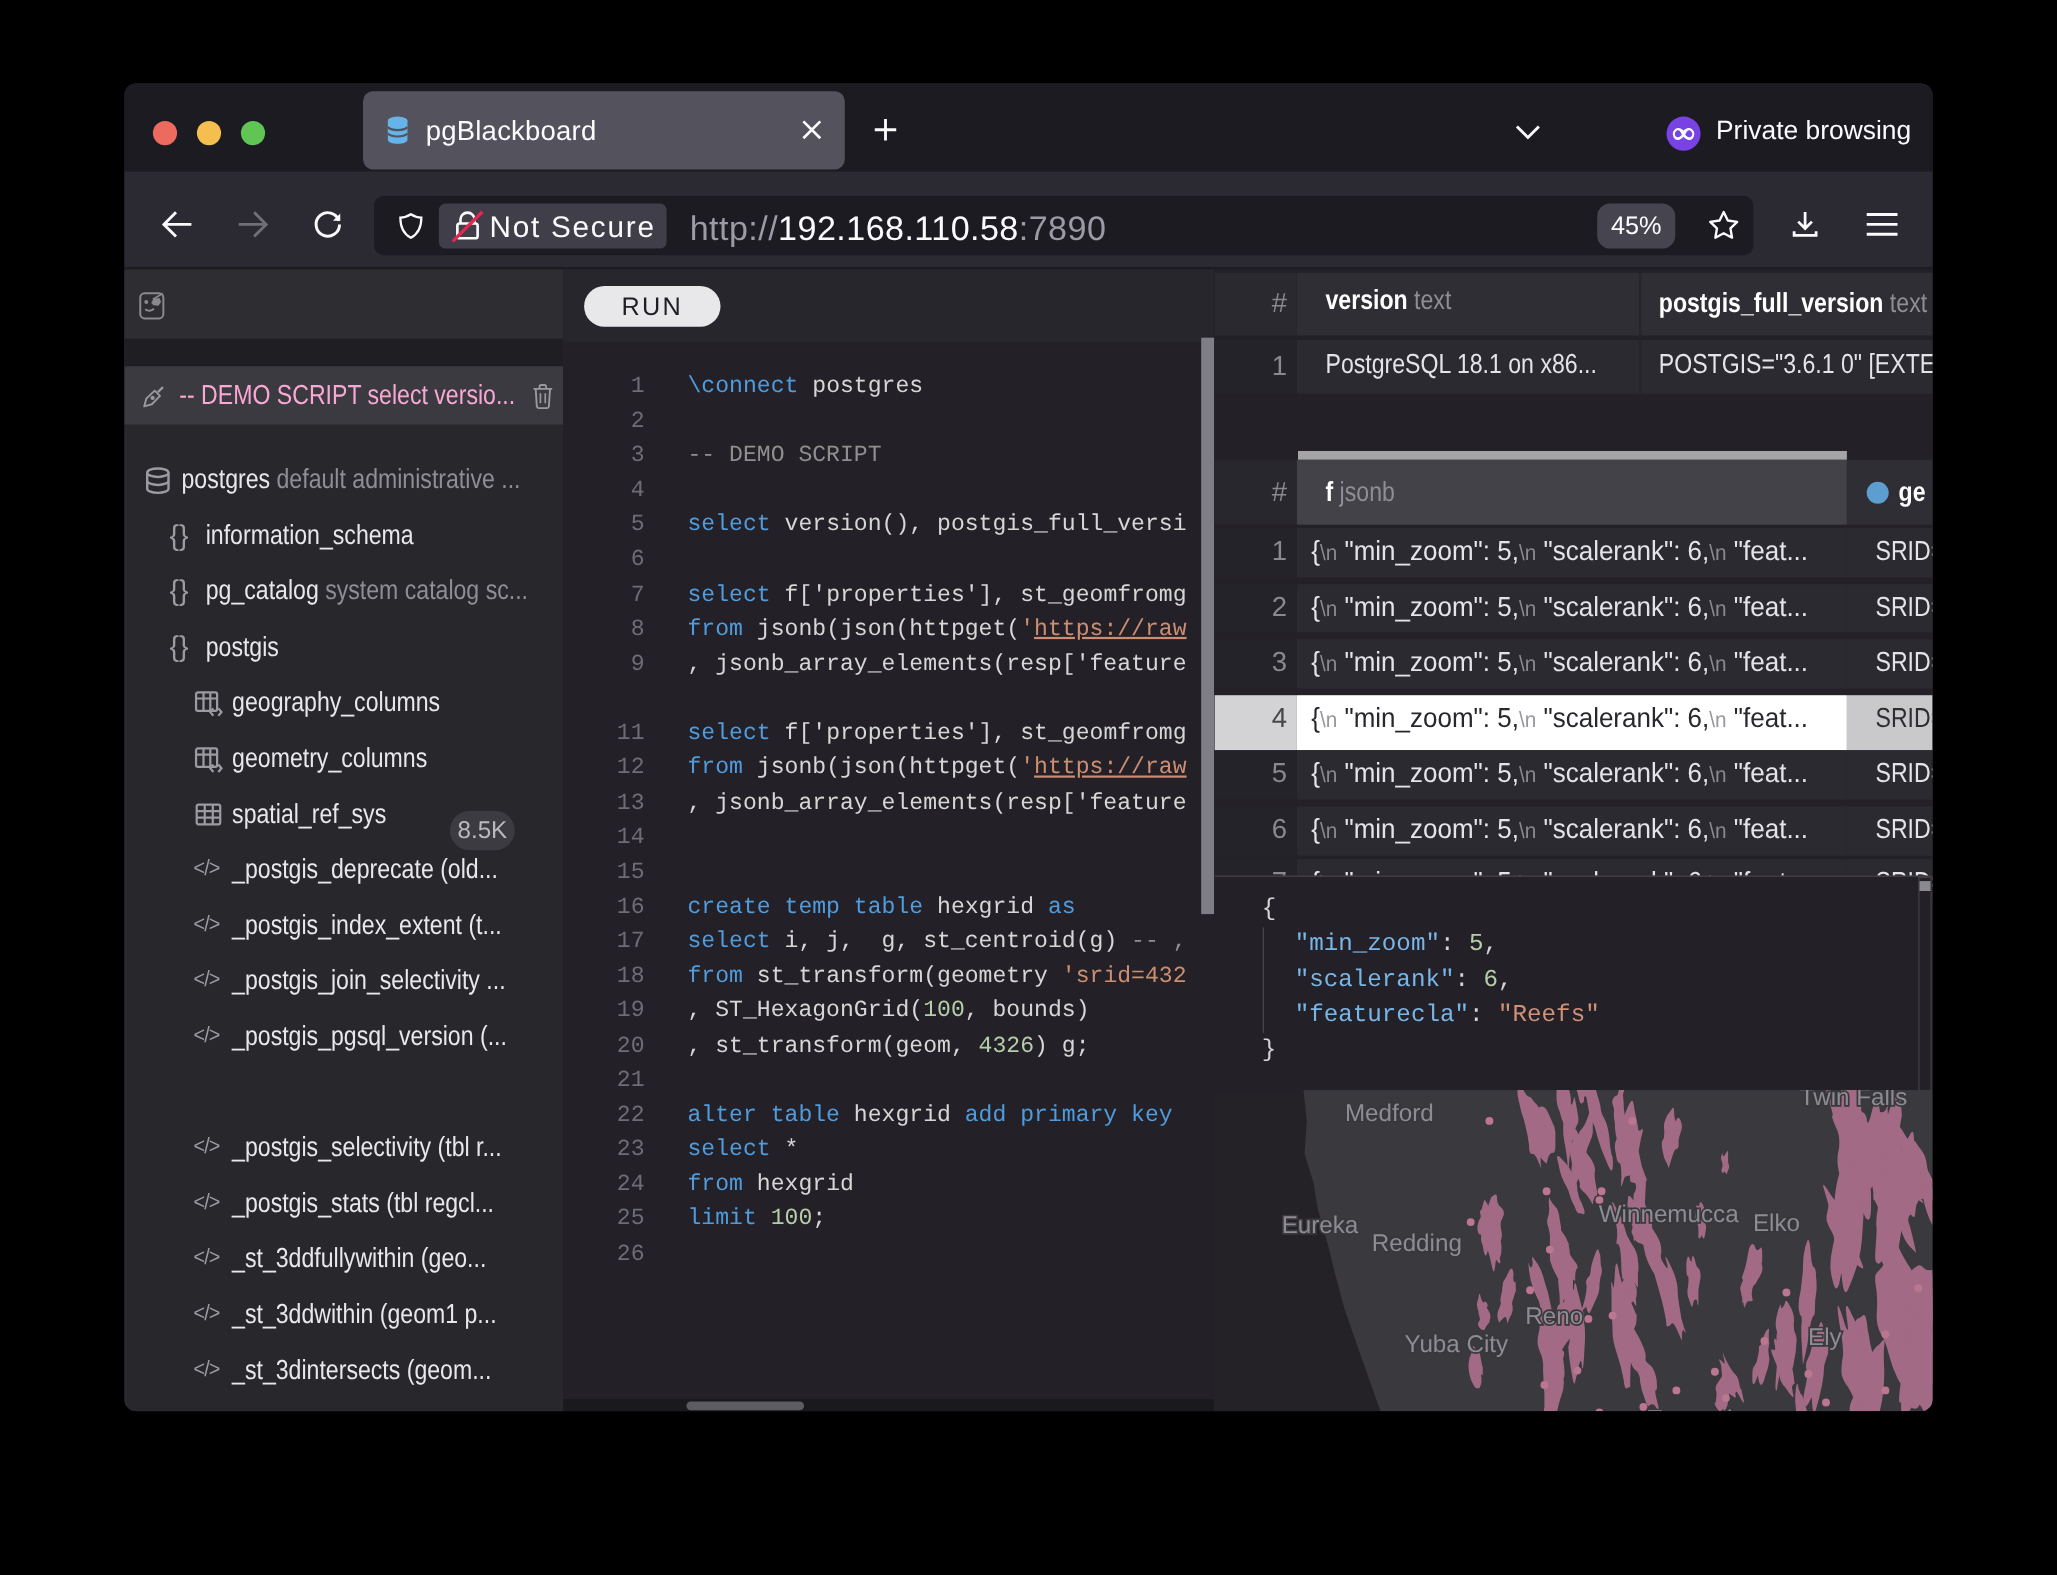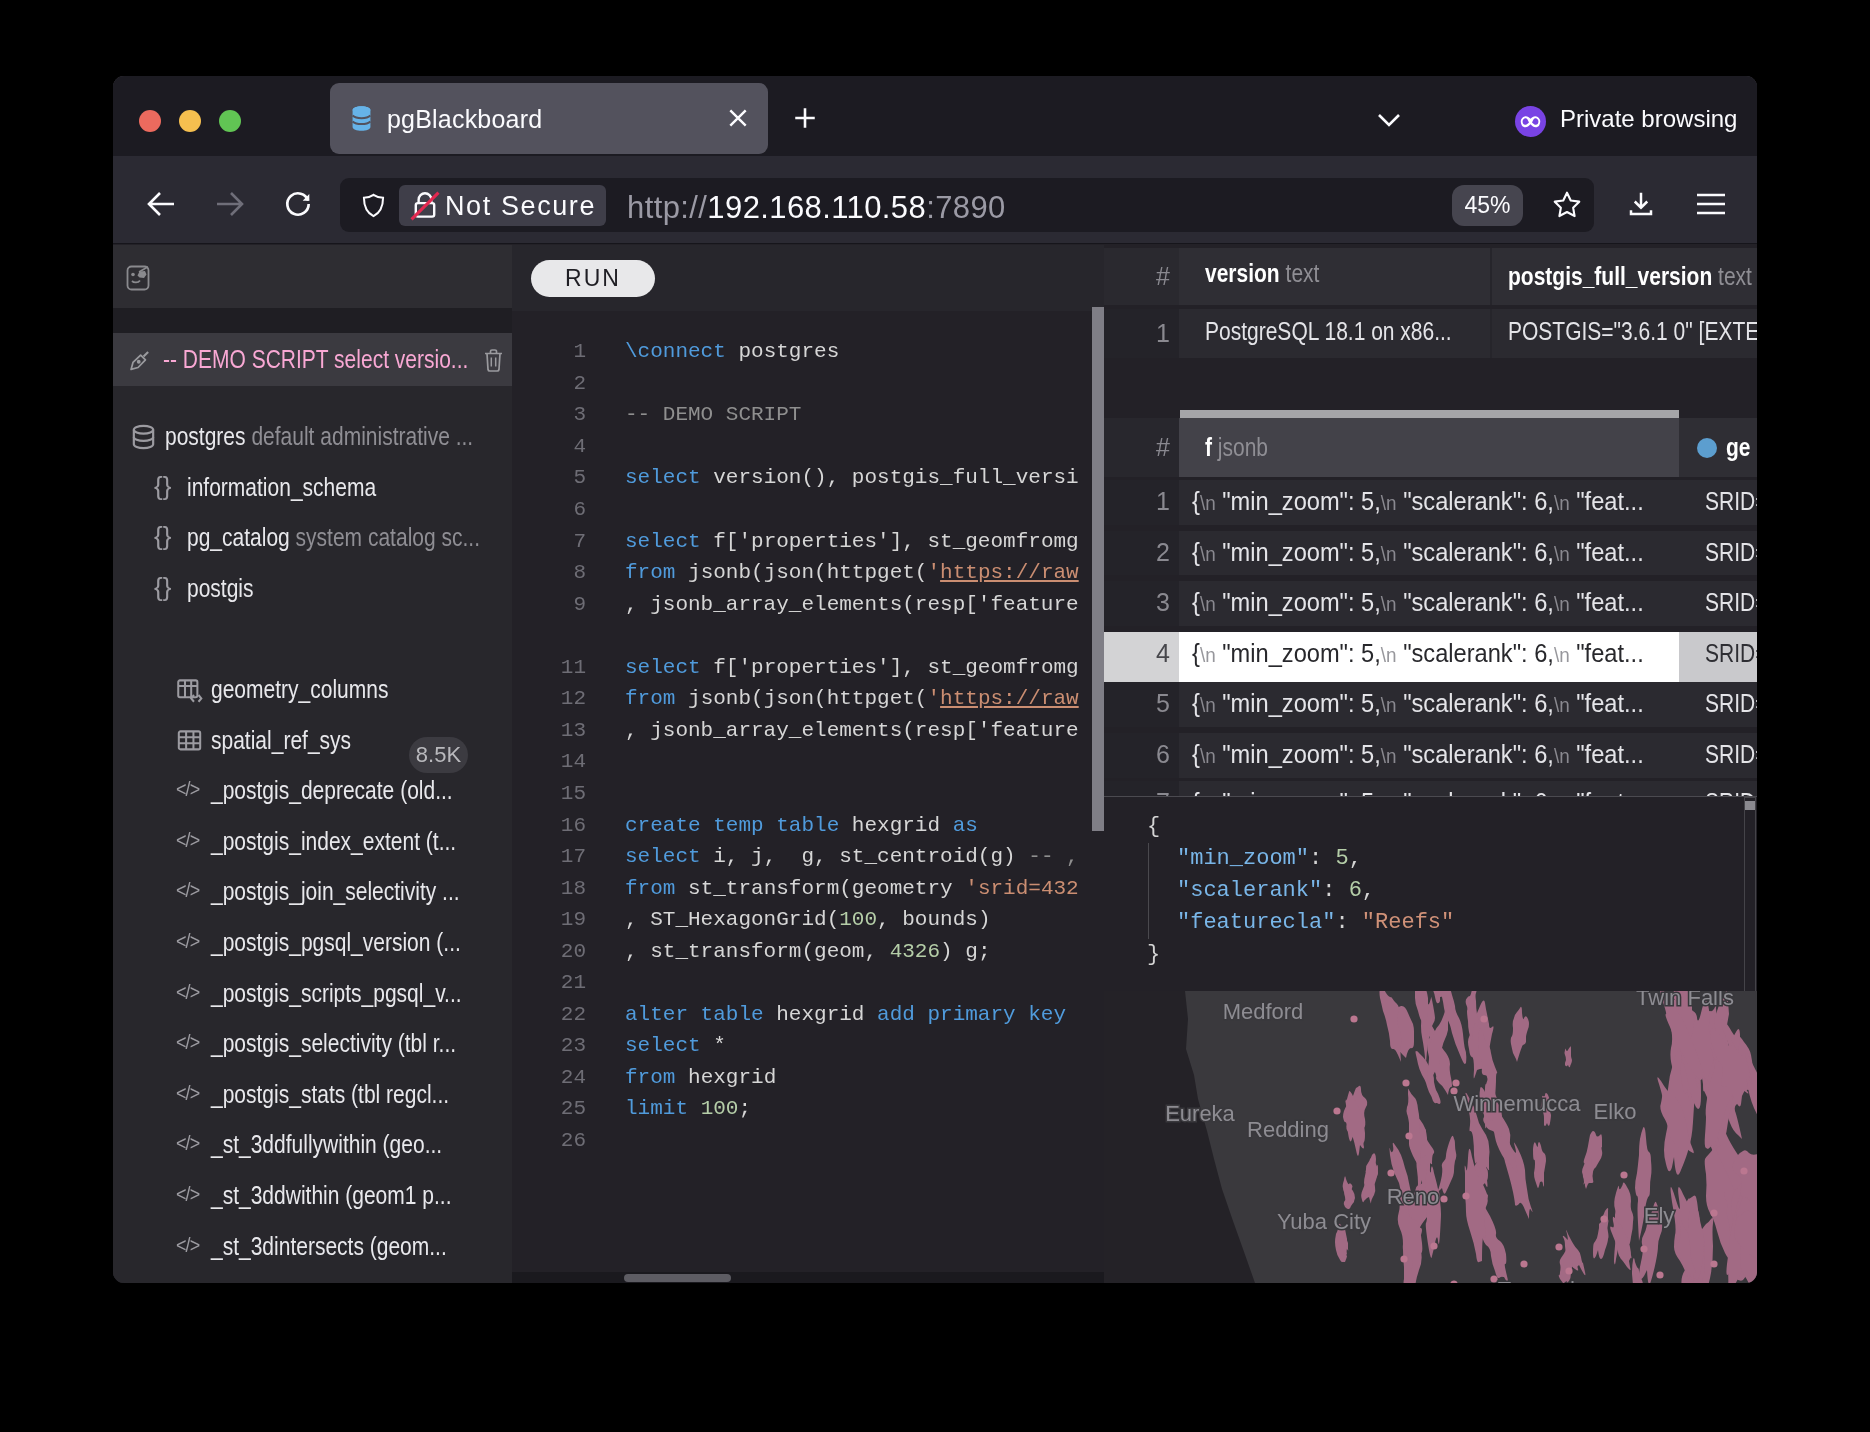--- a/index.html
+++ b/index.html
@@ -172,20 +172,28 @@
           <div class="tx" style="left:74px"><span class="cx">information_schema</span></div>
         </div>
       <div class="trow" style="top:268px">
           <div class="ic" style="left:41px;top:8px;font-size:26px">{}</div>
           <div class="tx" style="left:74px"><span class="cx">pg_catalog <span class="dim">system catalog sc...</span></span></div>
         </div>
       <div class="trow" style="top:318.7px">
           <div class="ic" style="left:41px;top:8px;font-size:26px">{}</div>
           <div class="tx" style="left:74px"><span class="cx">postgis</span></div>
         </div>
+      <div class="trow" style="top:369.3px">
+        <svg class="ic" style="left:63px;top:12px" width="27" height="27" viewBox="0 0 24 24">
+            <rect x="2" y="3" width="17" height="15" rx="1.5" stroke="#9c9ba1" stroke-width="1.8" fill="none"></rect>
+            <path d="M2 8h17M8 3v15M13.5 3v15" stroke="#9c9ba1" stroke-width="1.8"></path>
+            <path d="M16 16l-2.5 3 2.5 3M20 16l2.5 3-2.5 3" stroke="#9c9ba1" stroke-width="1.8" fill="none"></path>
+          </svg>
+        <div class="tx" style="left:98px"><span class="cx">geography_columns</span></div>
+      </div>
       <div class="trow" style="top:419.9px">
         <svg class="ic" style="left:63px;top:12px" width="27" height="27" viewBox="0 0 24 24">
             <rect x="2" y="3" width="17" height="15" rx="1.5" stroke="#9c9ba1" stroke-width="1.8" fill="none"></rect>
             <path d="M2 8h17M8 3v15M13.5 3v15" stroke="#9c9ba1" stroke-width="1.8"></path>
             <path d="M16 16l-2.5 3 2.5 3M20 16l2.5 3-2.5 3" stroke="#9c9ba1" stroke-width="1.8" fill="none"></path>
           </svg>
         <div class="tx" style="left:98px"><span class="cx">geometry_columns</span></div>
       </div>
       <div class="trow" style="top:470.5px">
         <svg class="ic" style="left:63px;top:12px" width="27" height="27" viewBox="0 0 24 24">
@@ -203,24 +211,20 @@
           <div class="ic cd3" style="left:63px"></div>
           <div class="tx" style="left:98px"><span class="cx">_postgis_index_extent (t...</span></div>
         </div>
       <div class="trow" style="top:622.3px">
           <div class="ic cd3" style="left:63px"></div>
           <div class="tx" style="left:98px"><span class="cx">_postgis_join_selectivity ...</span></div>
         </div>
       <div class="trow" style="top:673px">
           <div class="ic cd3" style="left:63px"></div>
           <div class="tx" style="left:98px"><span class="cx">_postgis_pgsql_version (...</span></div>
-        </div>
-      <div class="trow" style="top:723.5px">
-          <div class="ic cd3" style="left:63px"></div>
-          <div class="tx" style="left:98px"><span class="cx">_postgis_scripts_pgsql_v...</span></div>
         </div>
       <div class="trow" style="top:774.2px">
           <div class="ic cd3" style="left:63px"></div>
           <div class="tx" style="left:98px"><span class="cx">_postgis_selectivity (tbl r...</span></div>
         </div>
       <div class="trow" style="top:824.8px">
           <div class="ic cd3" style="left:63px"></div>
           <div class="tx" style="left:98px"><span class="cx">_postgis_stats (tbl regcl...</span></div>
         </div>
       <div class="trow" style="top:875.4px">

